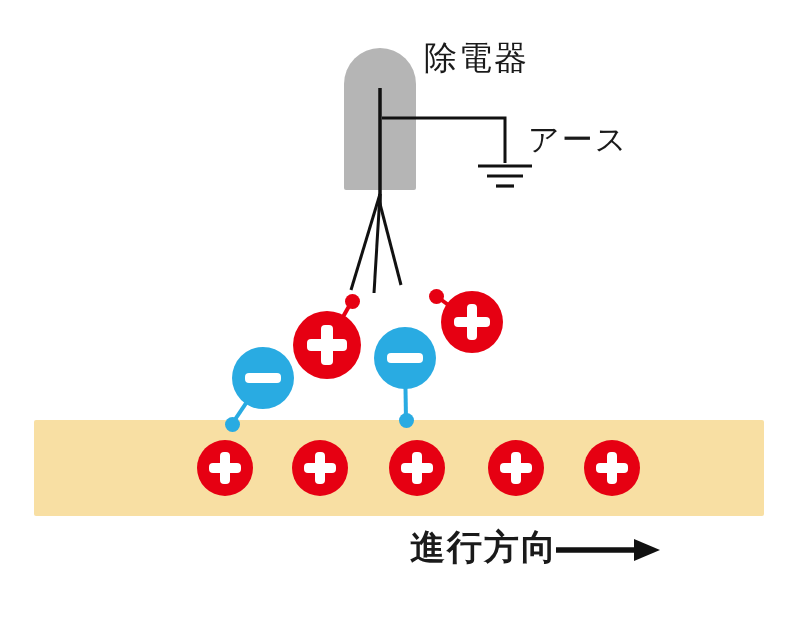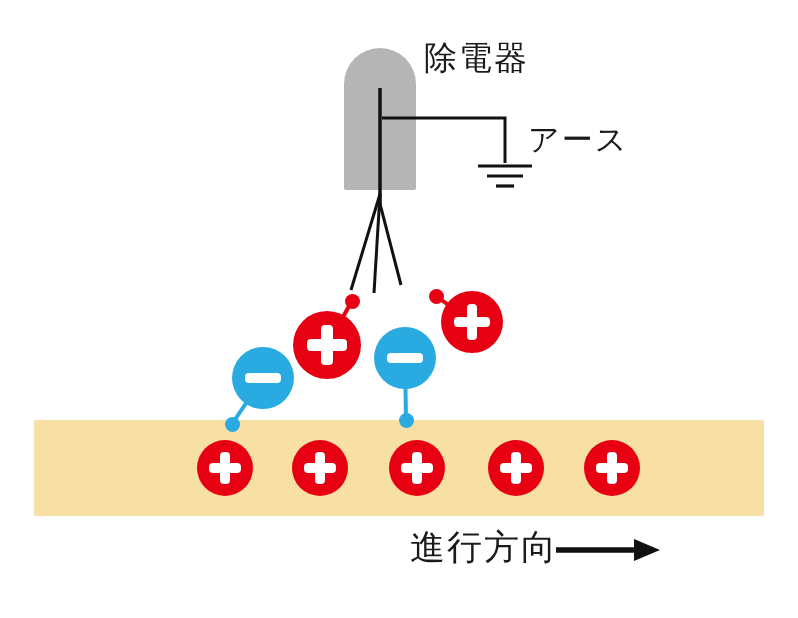--- a/index.html
+++ b/index.html
@@ -13,21 +13,21 @@
   .label{
     position:absolute;
     color:#1a1a1a;
     font-weight:500;
     letter-spacing:2px;
     white-space:nowrap;
   }
   #label-device{left:424px;top:36px;font-size:33px;}
   #label-ground{left:528px;top:112px;font-size:31px;margin-top:7px;}
   #label-body{left:494px;top:370px;font-size:31px;}
-  #label-direction{left:410px;top:524px;font-size:35px;}
+  #label-direction{left:410px;top:524px;font-size:35px;font-weight:bold;}
 
   #probe{
     position:absolute;
     left:344px;top:48px;
     width:72px;height:142px;
     background:var(--gray,#b5b5b5);
     border-radius:36px 36px 2px 2px;
     filter:blur(0.5px);
   }
   #band{

